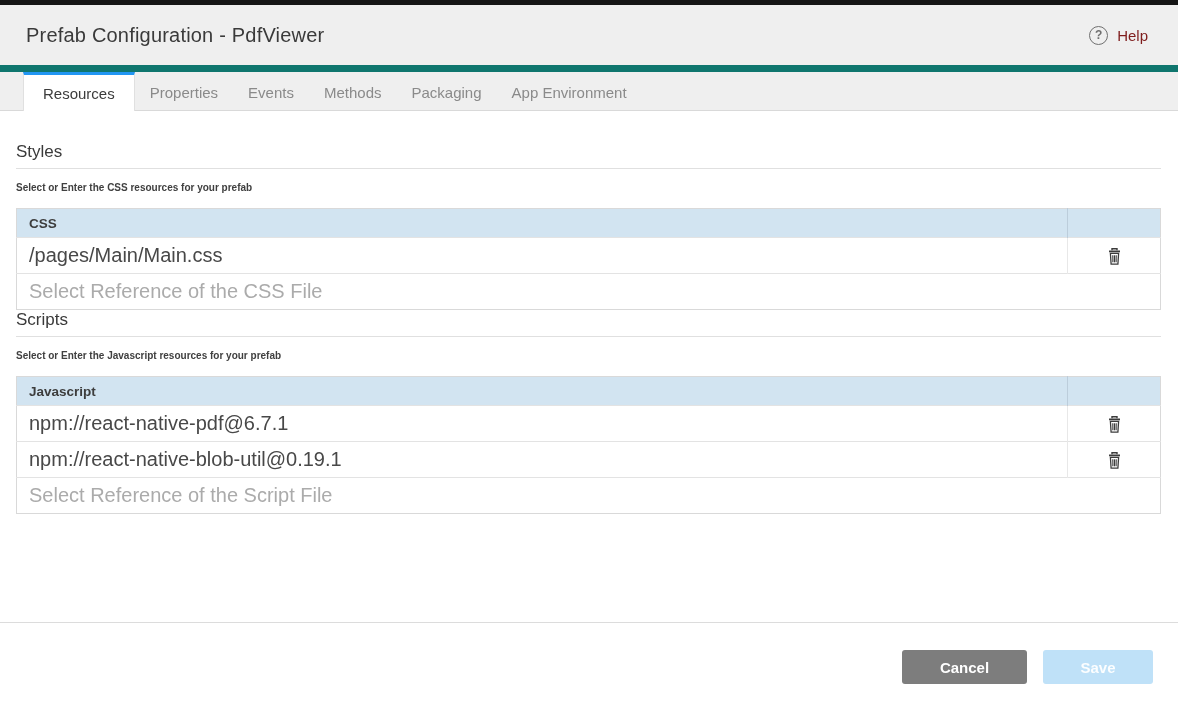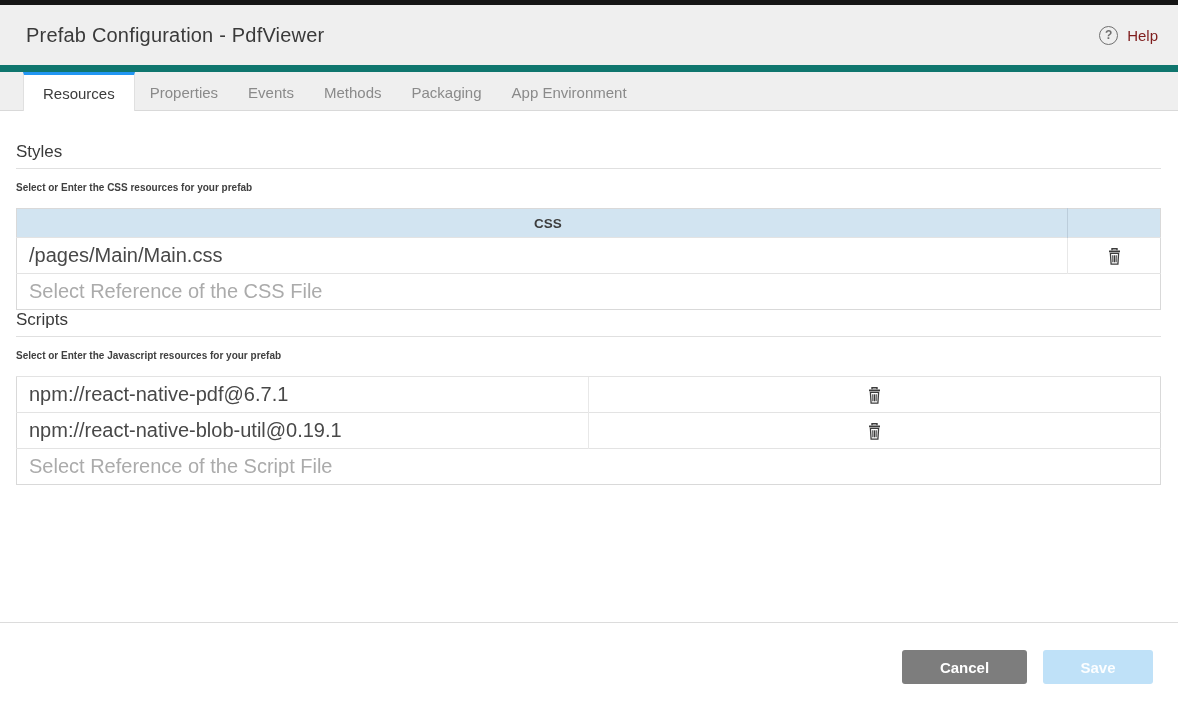--- a/index.html
+++ b/index.html
@@ -16,21 +16,21 @@
     font-family:"Liberation Sans","DejaVu Sans",sans-serif;
     background:#ffffff;color:#3a3a3a;
     display:flex;flex-direction:column;overflow:hidden;
   }
   
   .topbar{height:5px;background:var(--topbar_bg);flex:none;}
   
   .app-header{
     height:60px;background:var(--chrome_bg);flex:none;
     display:flex;align-items:center;justify-content:space-between;
-    padding:0 20px 0 26px;
+    padding:0 30px 0 26px;
   }
   .app-title{font-size:20px;font-weight:400;color:#3a3a3a;letter-spacing:.2px;}
   .help{display:flex;align-items:center;gap:9px;cursor:pointer;color:#5a5a5a;}
   .help-icon{
     width:19px;height:19px;border:1.6px solid #6f6f6f;border-radius:50%;
     display:flex;align-items:center;justify-content:center;
     font-size:12px;font-weight:bold;color:#6f6f6f;line-height:1;
   }
   .help-label{font-size:15px;color:#7f1d1d;}
   
@@ -53,21 +53,21 @@
   .content{flex:1;background:#fff;padding:0 17px 0 16px;overflow:hidden;}
   .section-heading{
     font-size:17px;font-weight:400;color:#3a3a3a;
     padding-bottom:6px;border-bottom:1px solid #e0e0e0;
   }
   .section.styles .section-heading{margin-top:31px;}
   .section.scripts .section-heading{}
   .section-desc{font-size:10px;color:#404040;margin:13px 0 15px 0;font-weight:bold;}
   table.res-table{width:100%;border-collapse:collapse;border:1px solid #d9d9d9;table-layout:fixed;}
   table.res-table th{
-    background:var(--table_header_bg);height:29px;text-align:center;
+    background:var(--table_header_bg);height:29px;text-align:left;
     font-size:13.5px;font-weight:bold;color:#3d3d3d;padding:0 0 0 12px;
   }
   table.res-table th.action-col{width:93px;border-left:1px solid #bccddb;padding:0;}
   table.res-table td{
     height:36px;font-size:20px;color:#484848;padding:0 0 0 12px;
     border-top:1px solid #e3e3e3;background:#fff;
   }
   table.res-table td.action-cell{border-left:1px solid #e8e8e8;text-align:center;padding:0;}
   table.res-table td.placeholder-cell{color:#ababab;cursor:pointer;}
   .trash-btn{
@@ -143,20 +143,24 @@
       </tr>
     </tbody>
       </table>
   </div>
 
   <div class="section scripts">
     <div class="section-heading">Scripts</div>
     <div class="section-desc">Select or Enter the Javascript resources for your prefab</div>
     <table class="res-table">
       <tbody>
+          <tr>
+        <th>Javascript</th>
+        <th class="action-col"></th>
+      </tr>
       <tr>
         <td>npm://react-native-pdf@6.7.1</td>
         <td class="action-cell">
           <button class="trash-btn">
             <span>
               <svg width="17" height="19" viewBox="0 0 17 19">
                 <path d="M6 3.3 V1.7 H11 V3.3" fill="none" stroke="#3c3c3c" stroke-width="1.4"></path>
                 <rect x="3" y="3.5" width="11" height="1.8" fill="#3c3c3c"></rect>
                 <path d="M4.4 6.4 L5.1 17.2 H11.9 L12.6 6.4 Z" fill="none" stroke="#3c3c3c" stroke-width="1.3"></path>
                 <line x1="6.8" y1="8.3" x2="6.9" y2="15.3" stroke="#3c3c3c" stroke-width="1.1"></line>

